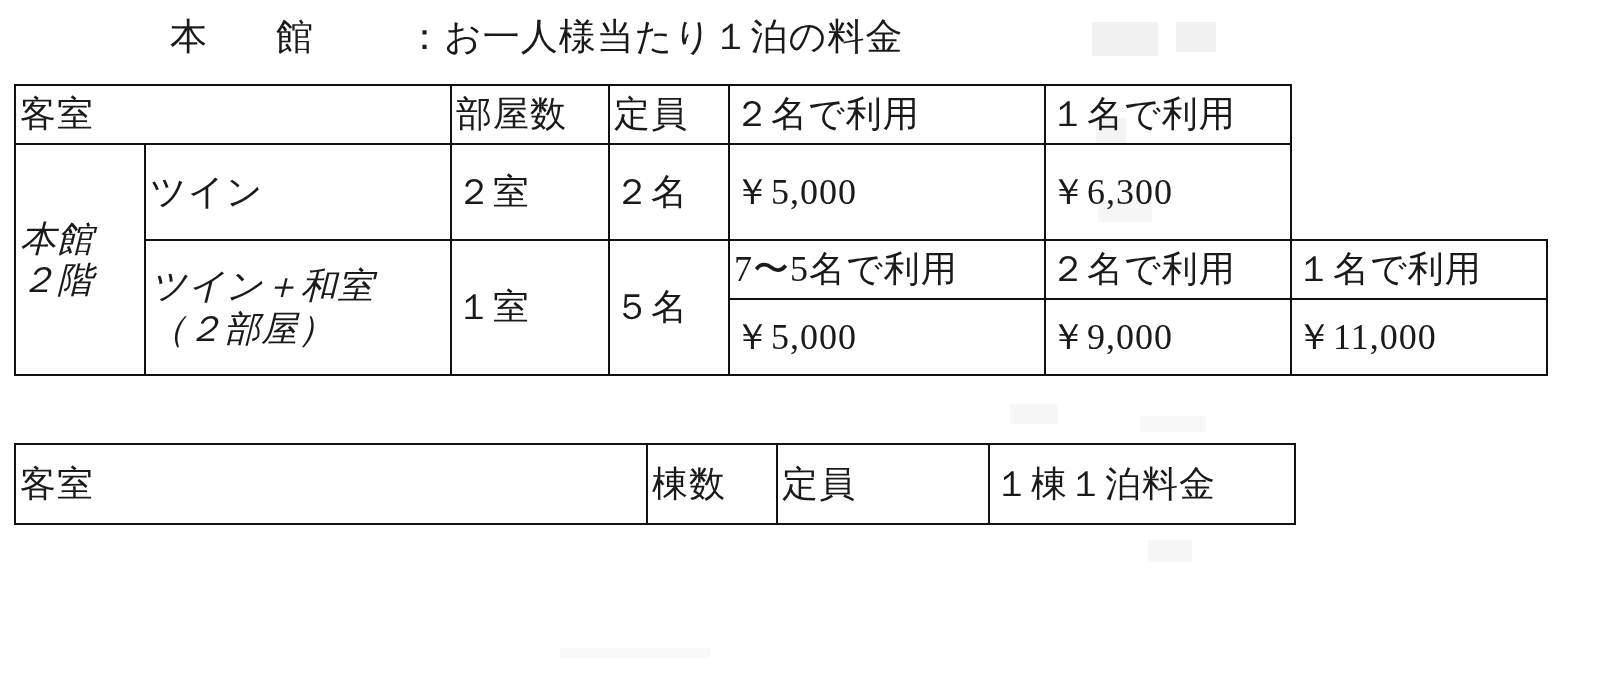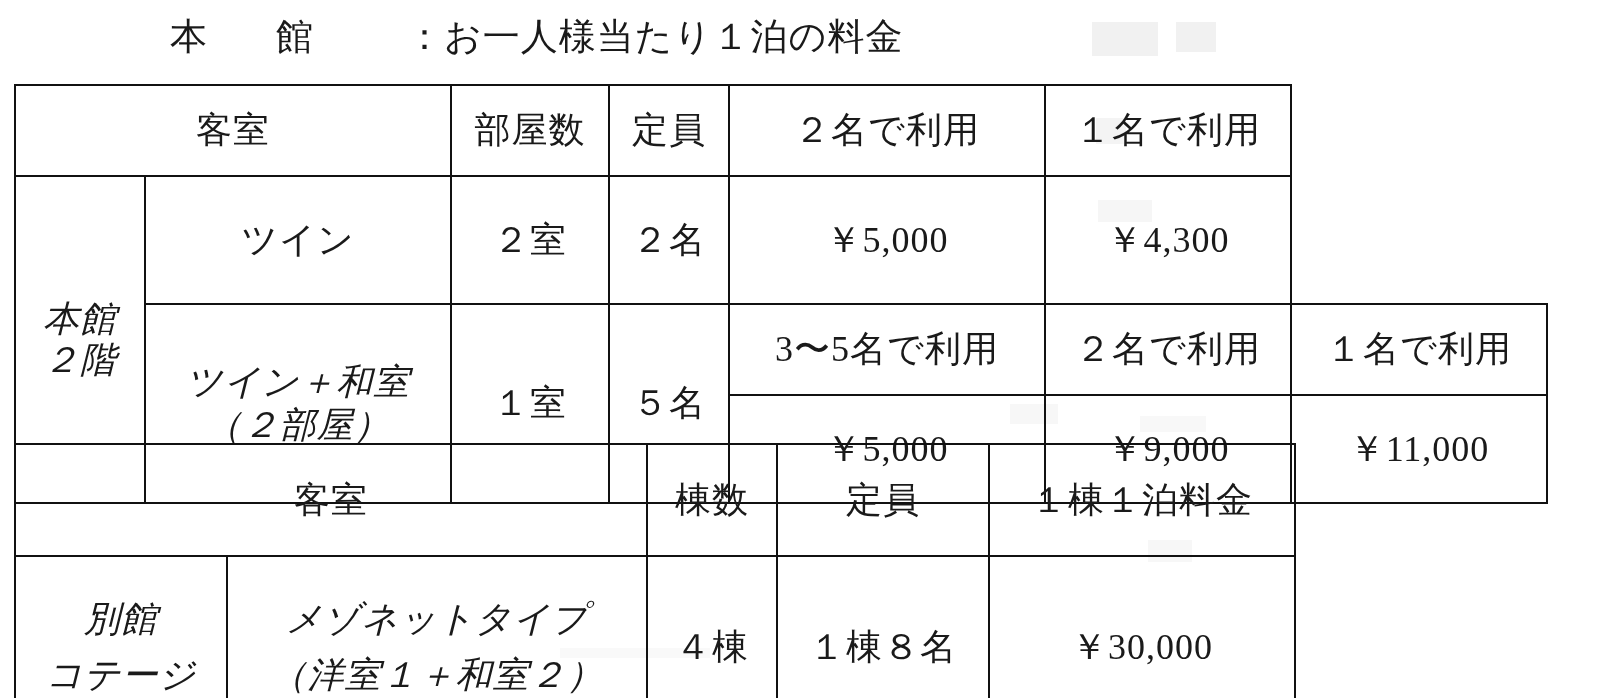--- a/index.html
+++ b/index.html
@@ -41,24 +41,23 @@
   }
 
   
   table {
     border-collapse: collapse;
     table-layout: fixed;
     background: transparent;
   }
   table td {
     border: 2px solid #111;
-    text-align: center;
     vertical-align: middle;
     font-size: 36px;
-    padding: 20px 4px;
+    padding: 4px 4px;
     white-space: nowrap;
     letter-spacing: 1px;
   }
   .tbl-main {
     position: absolute;
     top: 84px;
     left: 14px;
   }
   .tbl-cottage {
     position: absolute;
@@ -134,32 +133,32 @@
 
       <tr>
         <td rowspan="3" class="two-line">
           <span>本館</span>
           <span>２階</span>
         </td>
         <td style="height:86px">ツイン</td>
         <td>２室</td>
         <td>２名</td>
         <td>￥5,000</td>
-        <td>￥4,300</td>
+        <td>￥6,300</td>
         <td class="nb"></td>
       </tr>
 
       <tr>
         <td rowspan="2" class="two-line" style="height:68px">
           <span>ツイン＋和室</span>
           <span style="margin-top:2px">（２部屋）</span>
         </td>
         <td rowspan="2">１室</td>
         <td rowspan="2">５名</td>
-        <td>3〜5名で利用</td>
+        <td>7〜5名で利用</td>
         <td>２名で利用</td>
         <td>１名で利用</td>
       </tr>
 
       <tr>
         <td style="height:66px">￥5,000</td>
         <td>￥9,000</td>
         <td>￥11,000</td>
       </tr>
     </tbody>
@@ -173,29 +172,16 @@
       <col style="width:212px">
       <col style="width:306px">
     </colgroup>
     <tbody>
       <tr>
         <td colspan="2" style="height:70px">客室</td>
         <td>棟数</td>
         <td>定員</td>
         <td>１棟１泊料金</td>
       </tr>
-      <tr>
-        <td class="two-line" style="height:140px">
-          <span>別館</span>
-          <span style="margin-top:16px">コテージ</span>
-        </td>
-        <td class="two-line">
-          <span>メゾネットタイプ</span>
-          <span style="margin-top:16px">（洋室１＋和室２）</span>
-        </td>
-        <td>４棟</td>
-        <td>１棟８名</td>
-        <td>￥30,000</td>
-      </tr>
     </tbody>
   </table>
 
 </div>
 
 </body></html>

